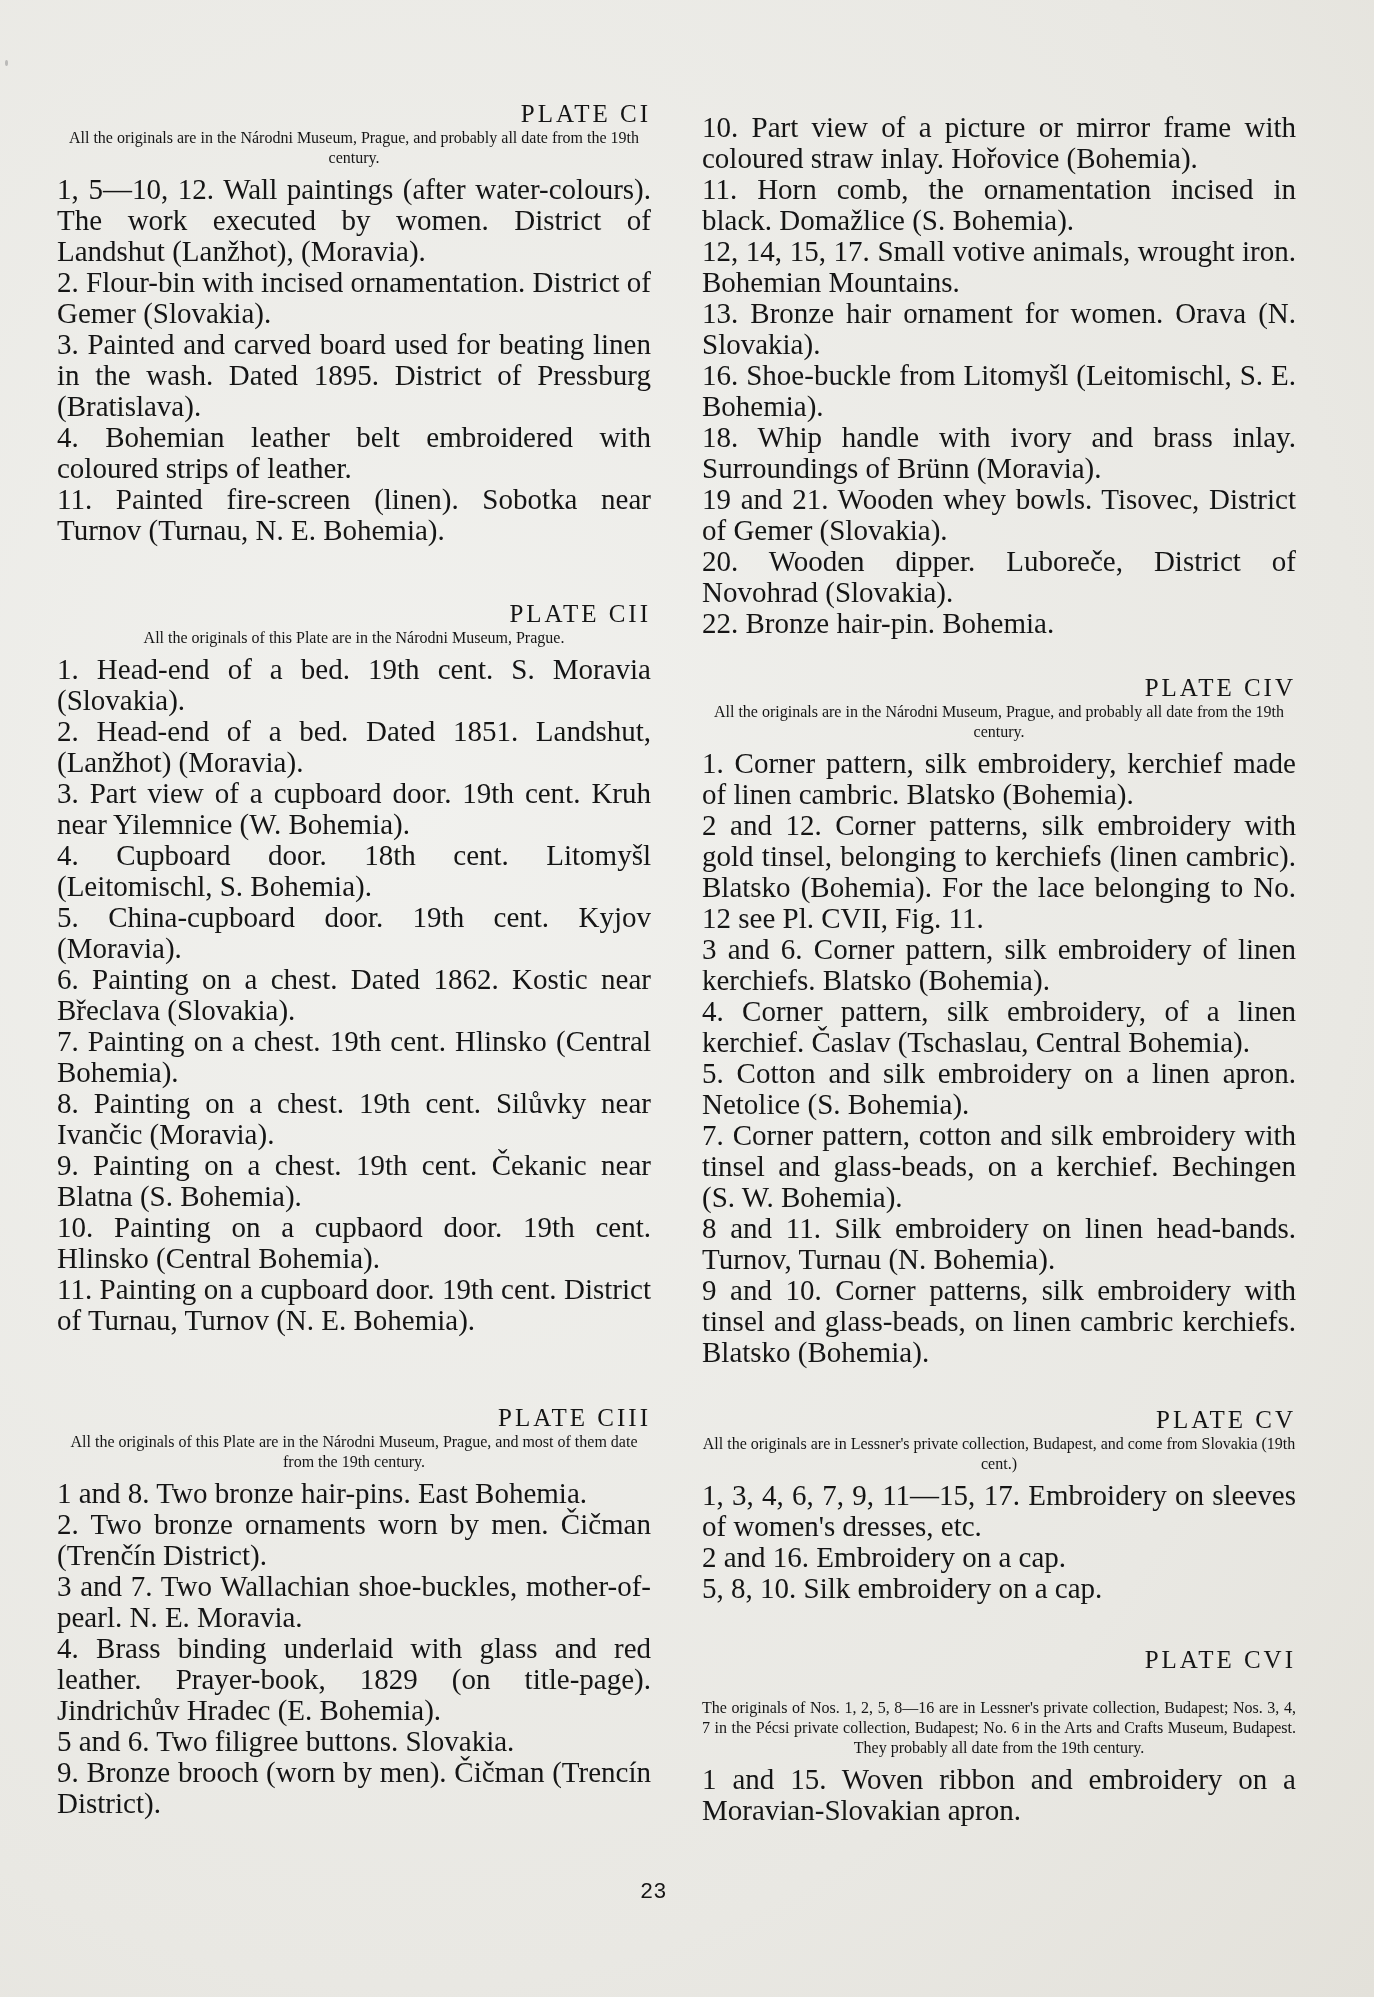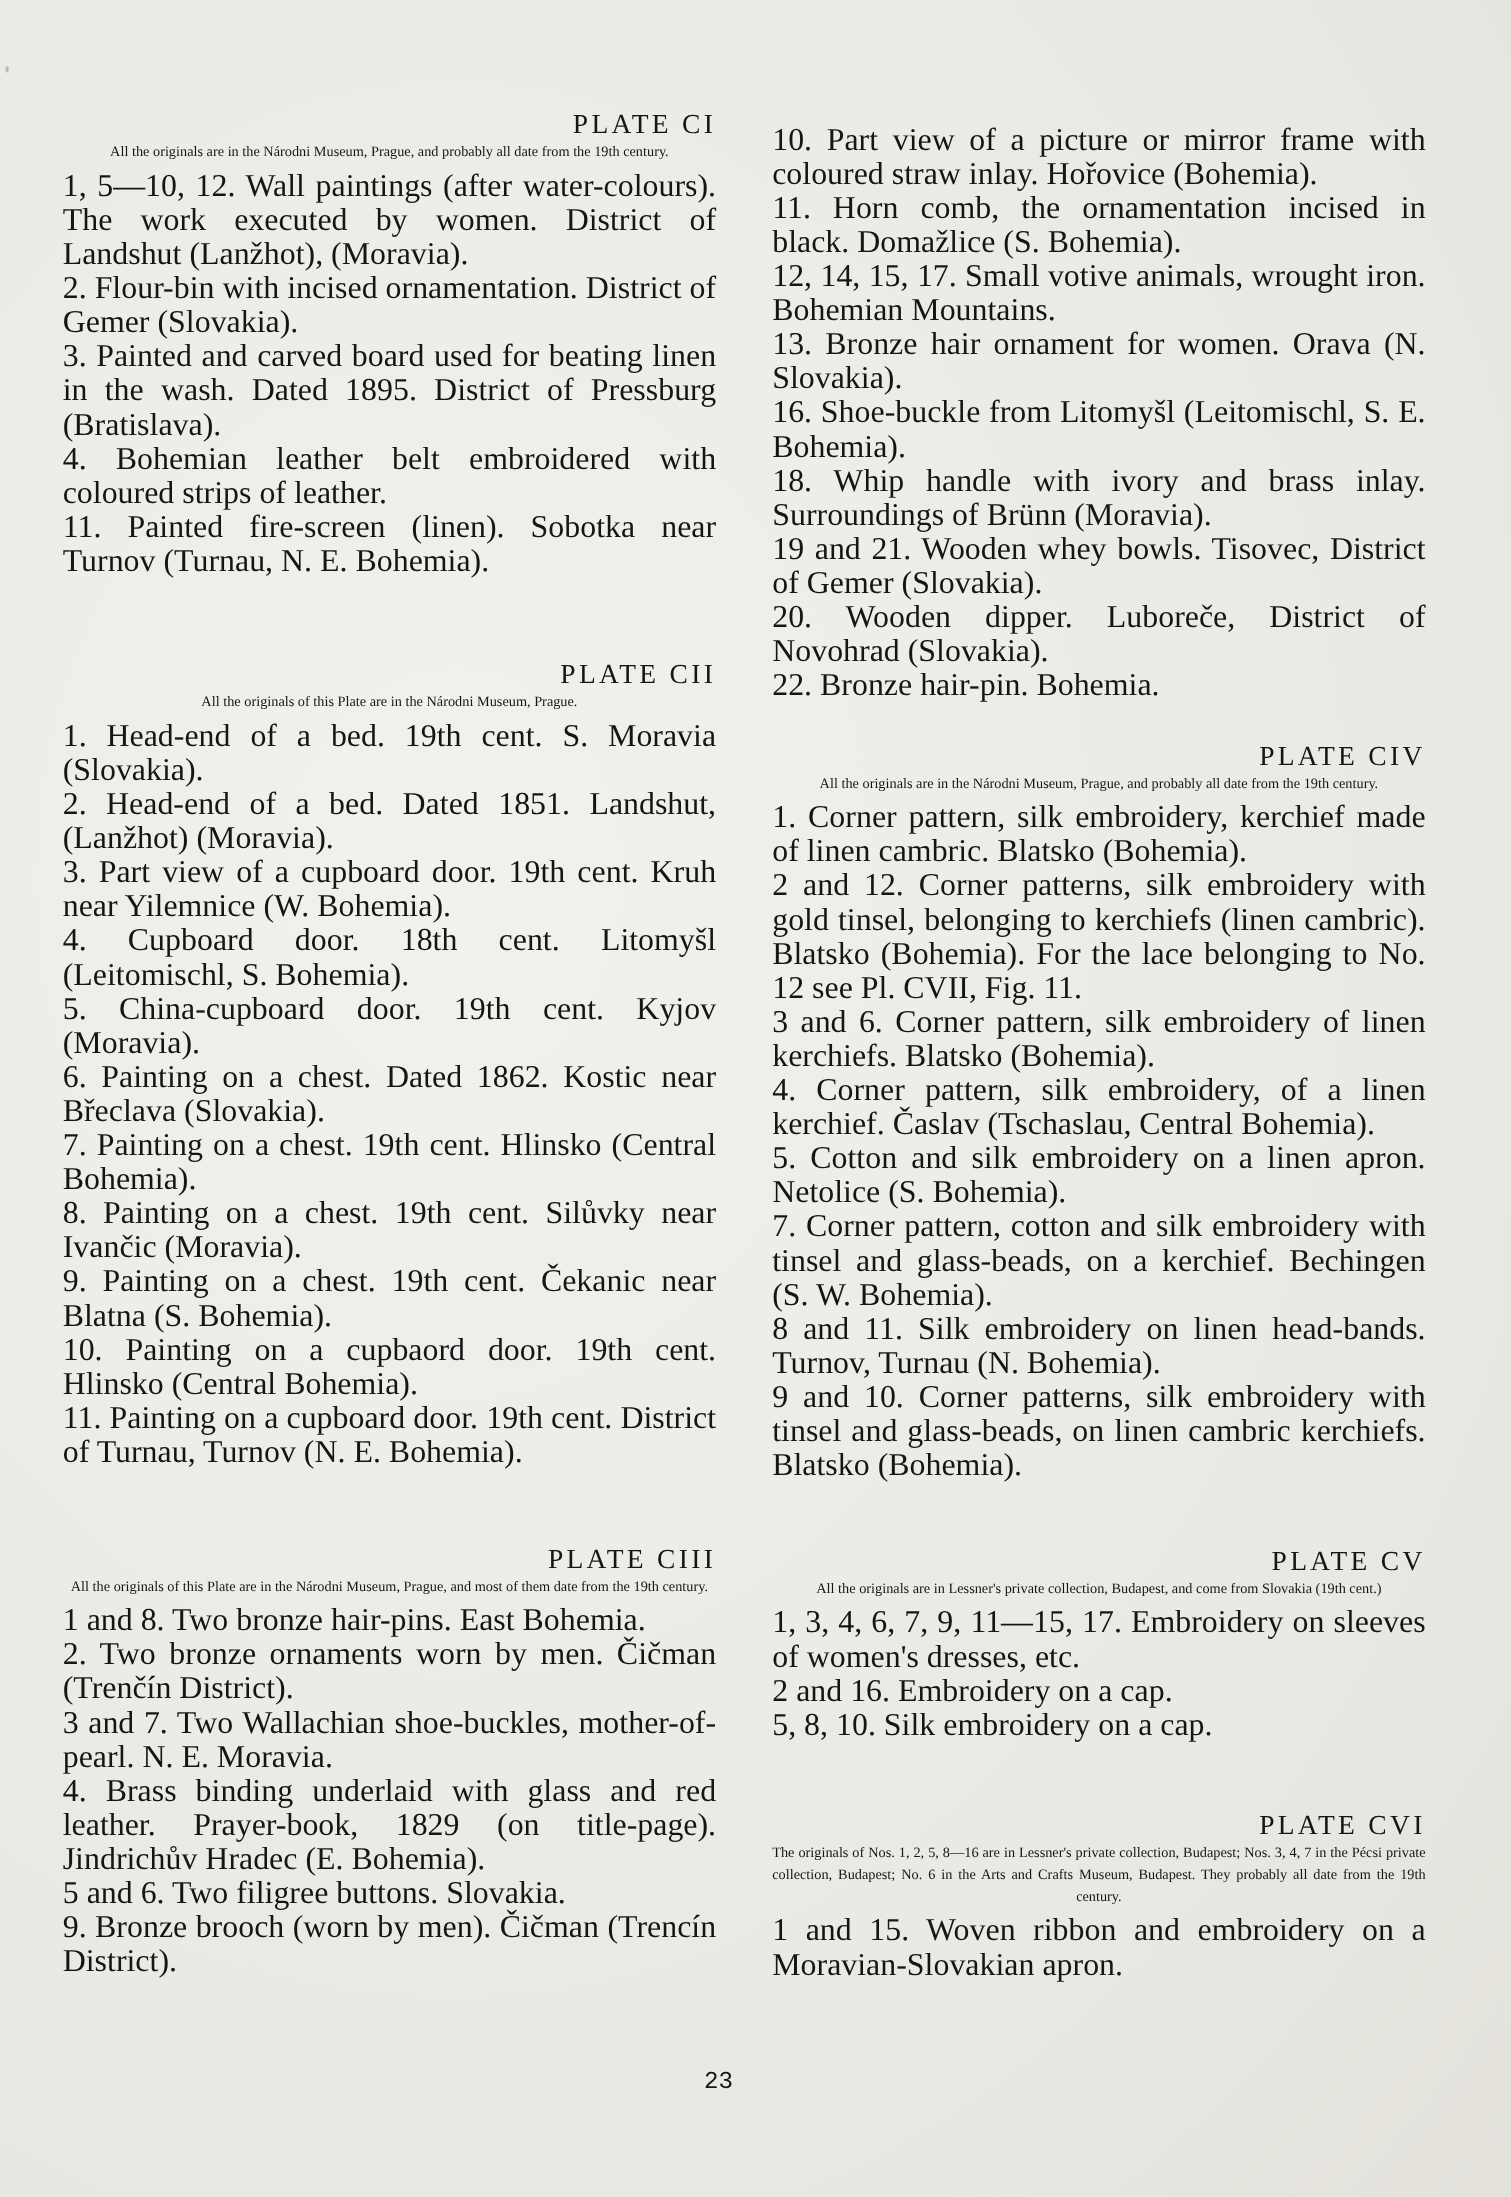--- a/index.html
+++ b/index.html
@@ -20,26 +20,26 @@
   .plate-heading {
     text-align: right;
     font-size: 25px;
     letter-spacing: 3px;
     line-height: 28px;
     margin: 0;
     font-weight: normal;
   }
   .plate-note {
     text-align: center;
-    font-size: 13px;
+    font-size: 16px;
     line-height: 20px;
     margin: 0 0 6px 0;
     text-align-last: center;
   }
-  .plate-note.justify { text-align: justify; text-align-last: center; }
+  .plate-note.justify { text-align: justify; text-align-last: center; margin-top: 24px; }
   .entry {
     font-size: 29px;
     line-height: 31px;
     margin: 0;
     text-align: justify;
   }
   .page-number {
     position: absolute; left: 640px; top: 1880px;
     font-size: 22px; width: 40px; text-align: left; font-family: Liberation Mono, monospace;
   }

